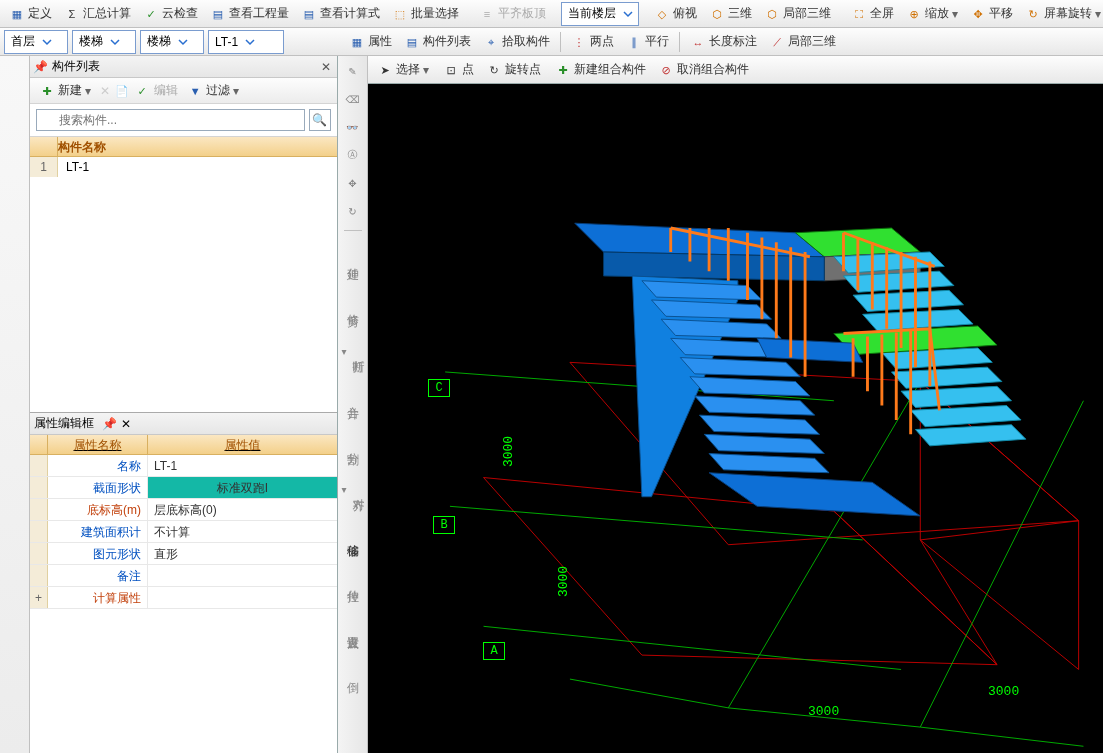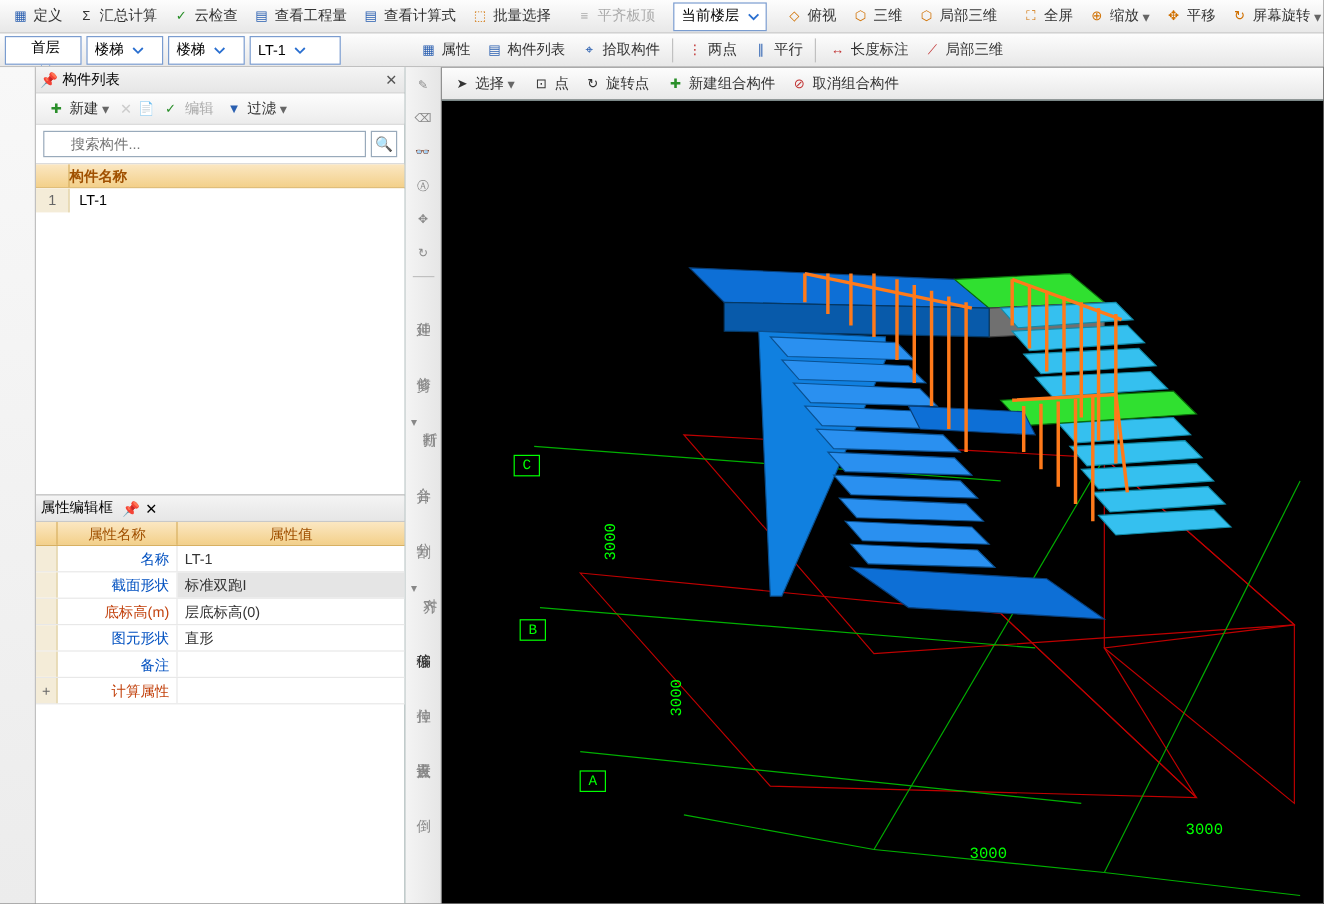--- a/index.html
+++ b/index.html
@@ -34,32 +34,32 @@
 .grid-header { height: 20px; background: linear-gradient(#fbe7c2,#f3d08a); border-bottom: 1px solid #d8b060; display: flex; }
 .grid-header .rownum-h { width: 28px; border-right: 1px solid #d8b060; }
 .grid-header .col-h { flex: 1; color: #a05000; font-weight: bold; line-height: 20px; }
 .grid-body { flex: 0 0 255px; overflow: auto; background: #fff; }
 .grid-row { display: flex; height: 20px; }
 .grid-row .rownum { width: 28px; background: #f4ecd8; border-right: 1px solid #e0d0a0; text-align: center; color: #666; line-height: 20px; }
 .grid-row .cell { flex: 1; padding: 0 8px; line-height: 20px; }
 
 .prop-panel { border-top: 1px solid #aaa; display: flex; flex-direction: column; }
 .prop-title { background: linear-gradient(#f4f4f4,#e6e6e6); border-bottom: 1px solid #c8c8c8; height: 22px; display: flex; align-items: center; padding: 0 4px; gap: 4px; }
-.prop-grid-header { display: flex; height: 20px; background: linear-gradient(#fbe7c2,#f3d08a); border-bottom: 1px solid #d8b060; }
+.prop-grid-header { display: flex; height: 20px; background: linear-gradient(#fbe7c2,#f3d08a); border-bottom: 1px solid #d8b060; text-decoration: underline; }
 .prop-grid-header .ph { text-align: center; color: #a05000; line-height: 20px; }
 .ph1 { width: 18px; border-right: 1px solid #d8b060; }
 .ph2 { width: 100px; border-right: 1px solid #d8b060; }
 .ph3 { flex: 1; }
 .prop-rows { background: #fff; }
 .prop-row { display: flex; height: 22px; border-bottom: 1px solid #e8e8e8; }
 .prop-row .pc1 { width: 18px; background: #f4ecd8; border-right: 1px solid #e0d0a0; text-align: center; line-height: 22px; color: #666; }
 .prop-row .pc2 { width: 100px; border-right: 1px solid #e8e8e8; padding: 0 6px; line-height: 22px; color: #0050c0; text-align: right; }
 .prop-row .pc2.black { color: #c2410c; }
 .prop-row .pc3 { flex: 1; padding: 0 6px; line-height: 22px; color: #333; }
-.prop-row.sel .pc3 { background: #e5e5e5; }
+.prop-row.sel .pc3 { background: #14b8a6; text-align: center; }
 
 
 .right-area { flex: 1; display: flex; position: relative; }
 .vtoolbar { width: 30px; background: linear-gradient(to right,#f4f4f4,#e6e6e6); border-right: 1px solid #c0c0c0; display: flex; flex-direction: column; align-items: center; padding: 4px 0; gap: 6px; }
 .vtoolbar .vbtn { width: 22px; min-height: 22px; display: flex; flex-direction: column; align-items: center; justify-content: center; color: #888; cursor: pointer; font-size: 10px; }
 .vtoolbar .vbtn.lbl { min-height: 40px; writing-mode: vertical-rl; }
 .vtoolbar .vsep { width: 18px; height: 1px; background: #c0c0c0; margin: 2px 0; }
 
 .viewport { flex: 1; background: #000; position: relative; overflow: hidden; }
 .viewport-toolbar { position: absolute; top: 0; left: 0; right: 0; height: 28px; background: linear-gradient(#fdfdfd,#e8e8e8); border-bottom: 1px solid #9aa; display: flex; align-items: center; padding: 0 4px; gap: 2px; z-index: 10; }
@@ -148,21 +148,21 @@
     </div>
   <div class="tbtn">
       <span class="ico ic-orange">↻</span>
       <span>屏幕旋转</span>
       <span style="color:#666;">▾</span>
     </div>
 </div>
 
 <div class="toolbar-row">
   <div style="width:338px; display:flex; align-items:center; gap:4px;">
-    <div class="combo" style="width:64px;flex-direction:column;">
+    <div class="combo" style="width:64px;">
         <span>首层</span>
         <span class="caret">
           <svg viewBox="0 0 10 10">
             <path d="M1 3 L5 7 L9 3" fill="none" stroke="#2a6fd0" stroke-width="1.5"></path>
           </svg>
         </span>
       </div>
     <div class="combo" style="width:64px;">
         <span>楼梯</span>
         <span class="caret">
@@ -284,20 +284,25 @@
           </div>
           <div class="prop-row sel">
             <div class="pc1"></div>
             <div class="pc2">截面形状</div>
             <div class="pc3">标准双跑I</div>
           </div>
           <div class="prop-row">
             <div class="pc1"></div>
             <div class="pc2 black">底标高(m)</div>
             <div class="pc3">层底标高(0)</div>
+          </div>
+          <div class="prop-row">
+            <div class="pc1"></div>
+            <div class="pc2">建筑面积计</div>
+            <div class="pc3">不计算</div>
           </div>
           <div class="prop-row">
             <div class="pc1"></div>
             <div class="pc2">图元形状</div>
             <div class="pc3">直形</div>
           </div>
           <div class="prop-row">
             <div class="pc1"></div>
             <div class="pc2">备注</div>
             <div class="pc3"></div>

